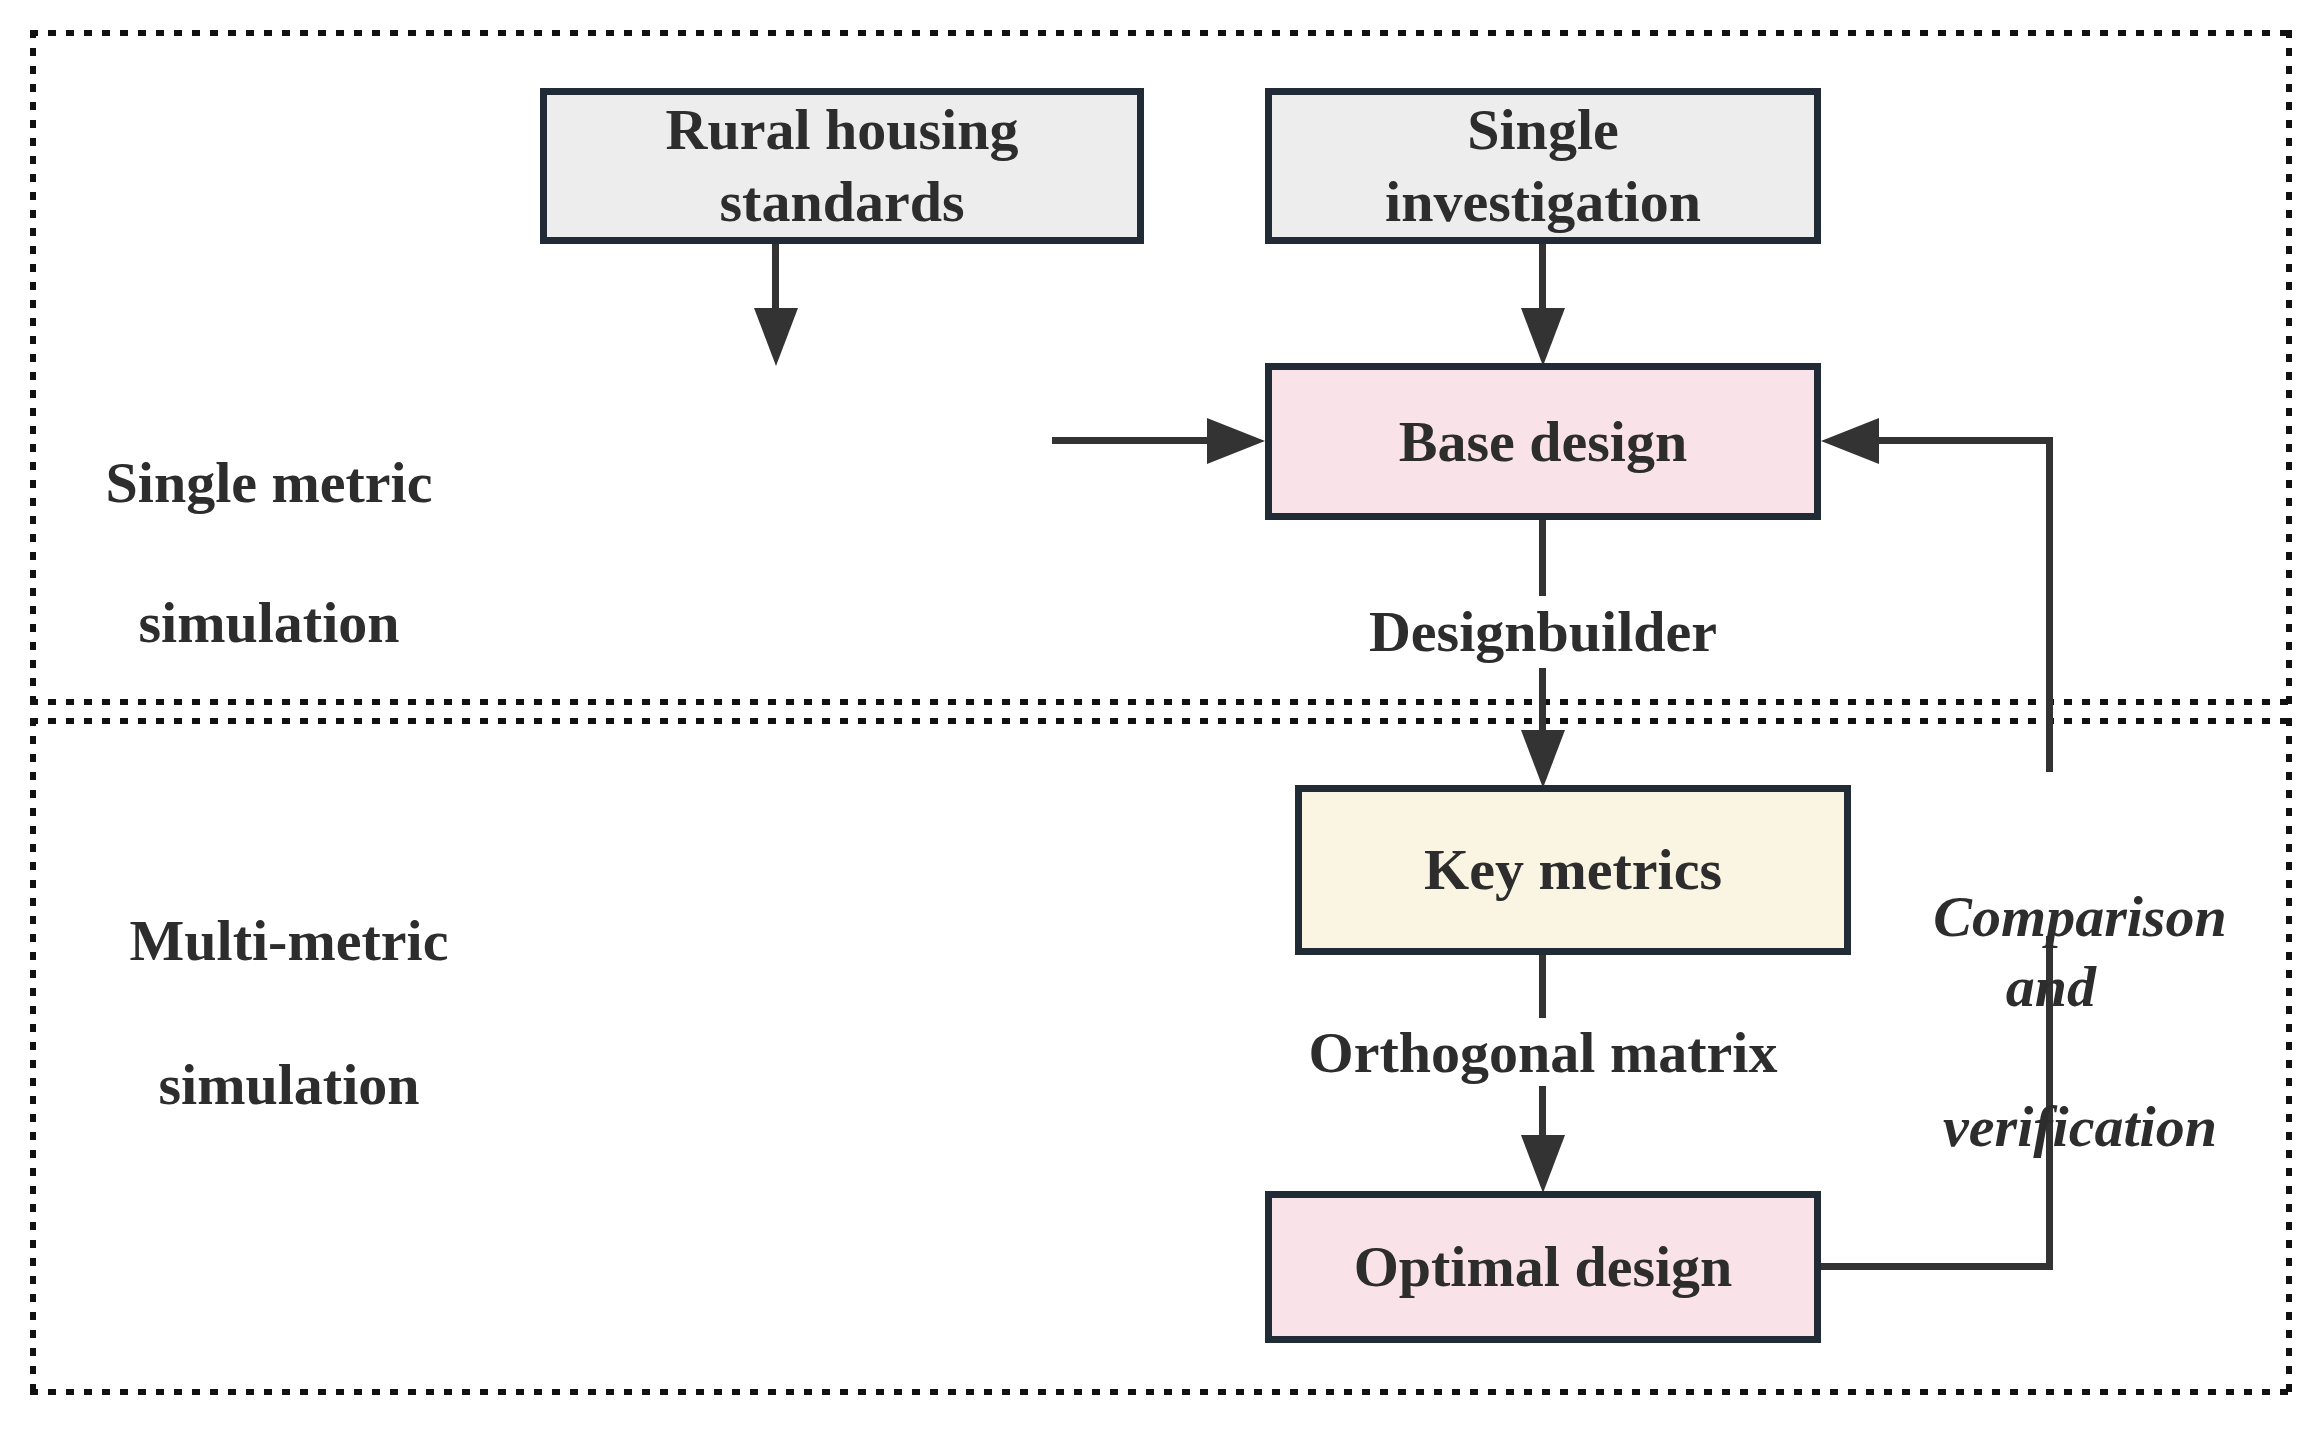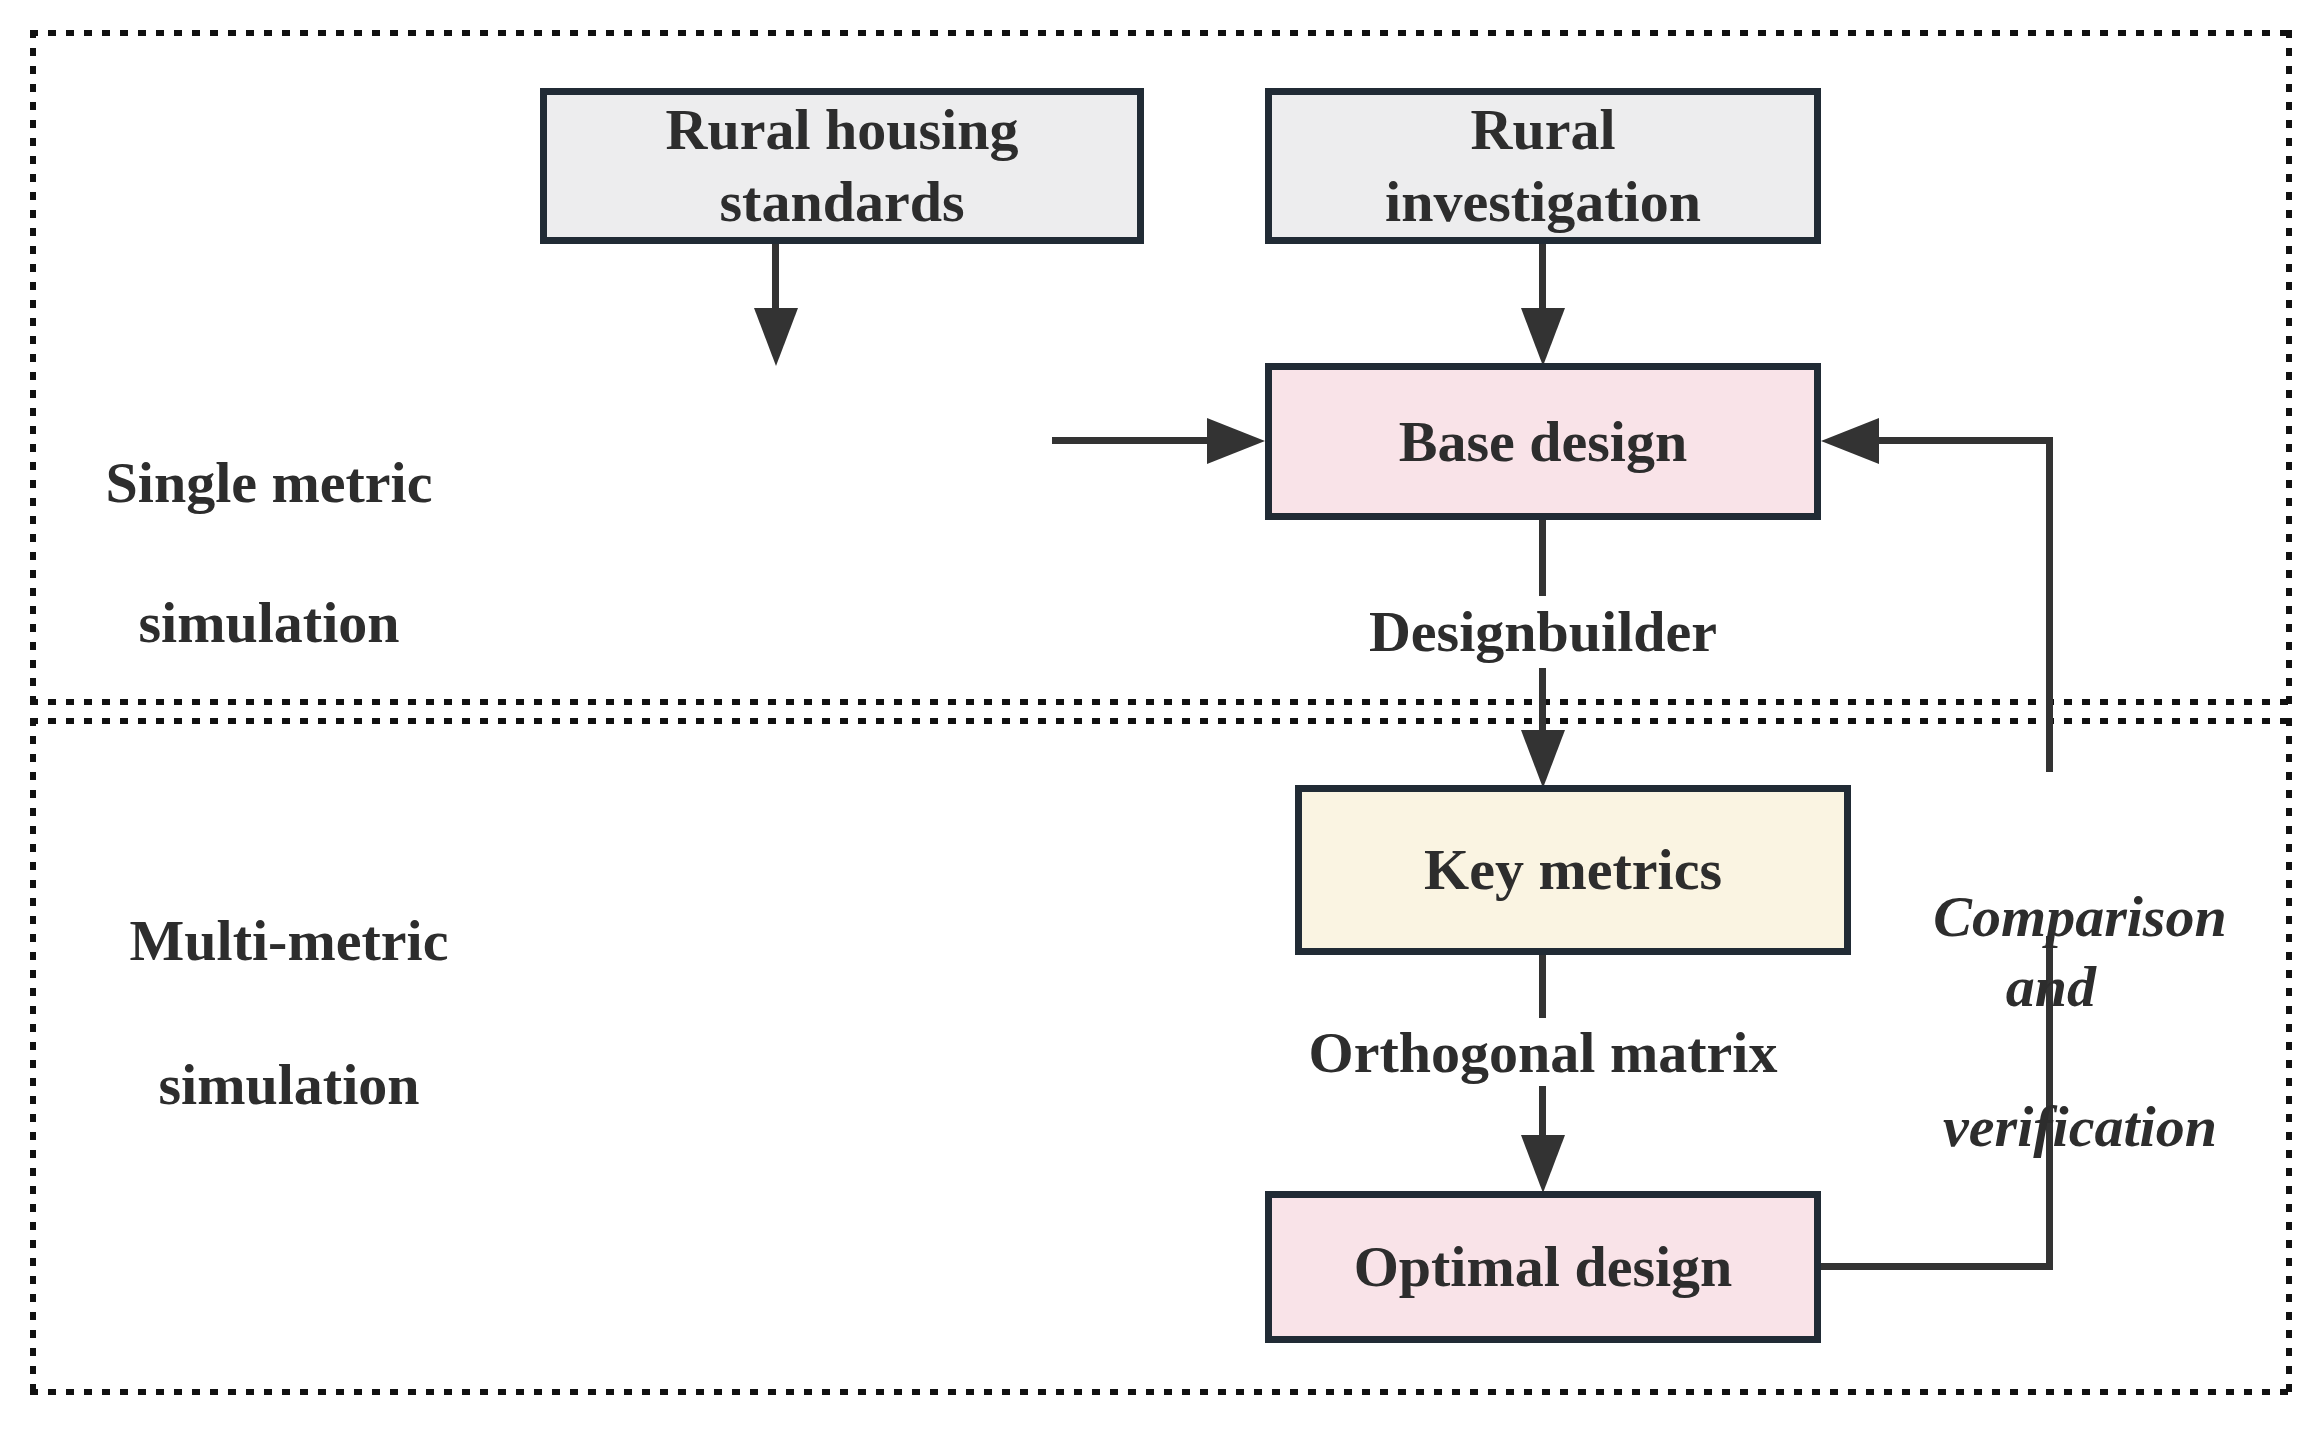--- a/index.html
+++ b/index.html
@@ -122,21 +122,21 @@
   <div class="ah-down" style="left:1521px; top:730px;"></div>
   <div class="ah-down" style="left:1521px; top:1135px;"></div>
   <div class="ah-right" style="left:1207px; top:418px;"></div>
   <div class="ah-left" style="left:1821px; top:418px;"></div>
 
   <div class="box" id="box-rural">
     <span>Rural housing</span>
     <span>standards</span>
   </div>
   <div class="box" id="box-field">
-    <span>Rural</span>
+    <span>Single</span>
     <span>investigation</span>
   </div>
   <div class="box" id="box-base">
     <span>Base design</span>
   </div>
   <div class="box" id="box-key">
     <span>Key metrics</span>
   </div>
   <div class="box" id="box-optimal">
     <span>Optimal design</span>

